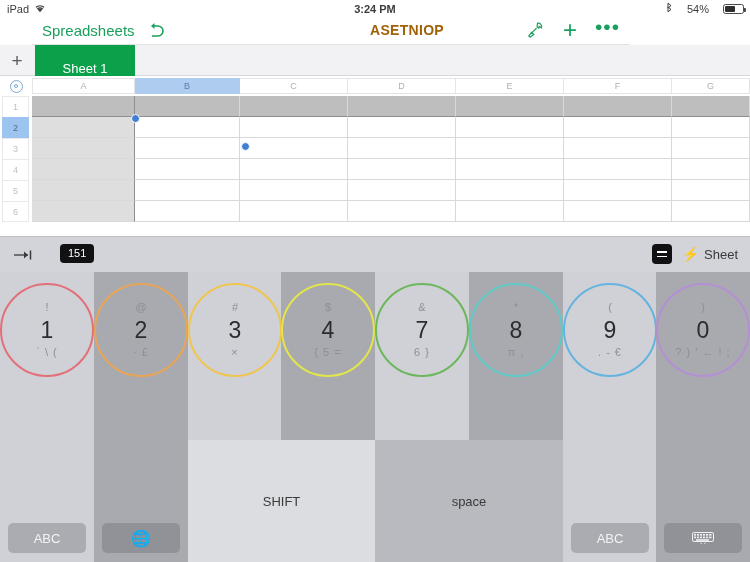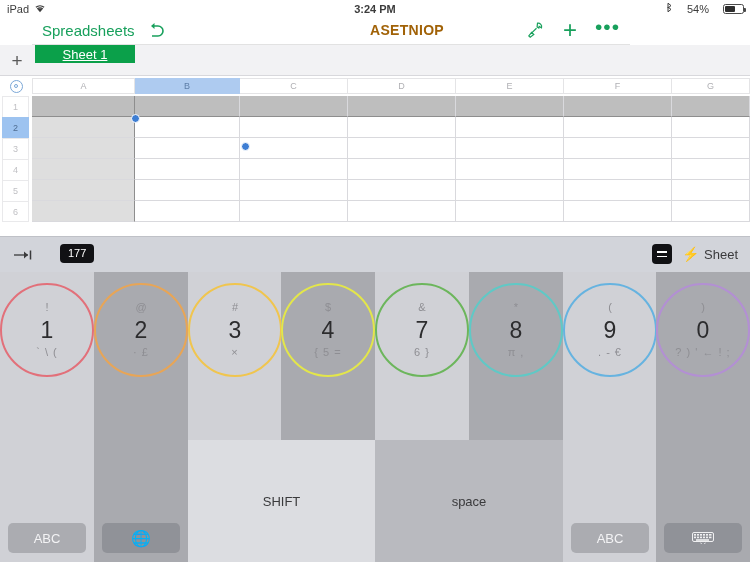--- a/index.html
+++ b/index.html
@@ -59,25 +59,24 @@
   .sheetbar {
     position: absolute; top: 45px; left: 0; width: 750px; height: 31px;
     background: #f2f2f4; border-bottom: 1px solid #d8d8dc;
   }
   .sheet-add {
     position: absolute; left: 8px; top: 0; width: 18px; height: 31px;
     display: flex; align-items: center; justify-content: center;
     font-size: 19px; font-weight: 300; color: #5a5a5a;
   }
   .sheet-tab {
-    position: absolute; left: 35px; top: 0; width: 100px; height: 18px;
+    position: absolute; left: 35px; top: 0; width: 100px; height: 47px;
     background: #0ba04a; color: #ffffff;
     display: flex; align-items: center; justify-content: center;
     font-size: 13px;
-    text-decoration: underline;
   }
 
   
   .sheet {
     position: absolute; top: 76px; left: 0; width: 750px; height: 160px;
     background: #ffffff;
   }
   .corner-cell {
     position: absolute; left: 0; top: 0; width: 32px; height: 20px;
     display: flex; align-items: center; justify-content: center;
@@ -326,21 +325,21 @@
   </div>
 
   <div class="fbar">
     <div class="fbar-tab">
       <svg width="24" height="14" viewBox="0 0 24 14">
           <path d="M2 7 h14" stroke="#3a3a3c" stroke-width="1.3"></path>
           <path d="M12 3.5 L16 7 L12 10.5 Z" fill="#3a3a3c"></path>
           <path d="M18.5 2.5 v9" stroke="#3a3a3c" stroke-width="1.5"></path>
         </svg>
     </div>
-    <div class="fbar-123">177</div>
+    <div class="fbar-123">151</div>
     <div class="fbar-right">
       <div class="fbar-menu">
           <span></span>
           <span></span>
         </div>
       <div class="fbar-cell">
         <span class="bolt">⚡</span>
         <span>Sheet</span>
       </div>
     </div>

